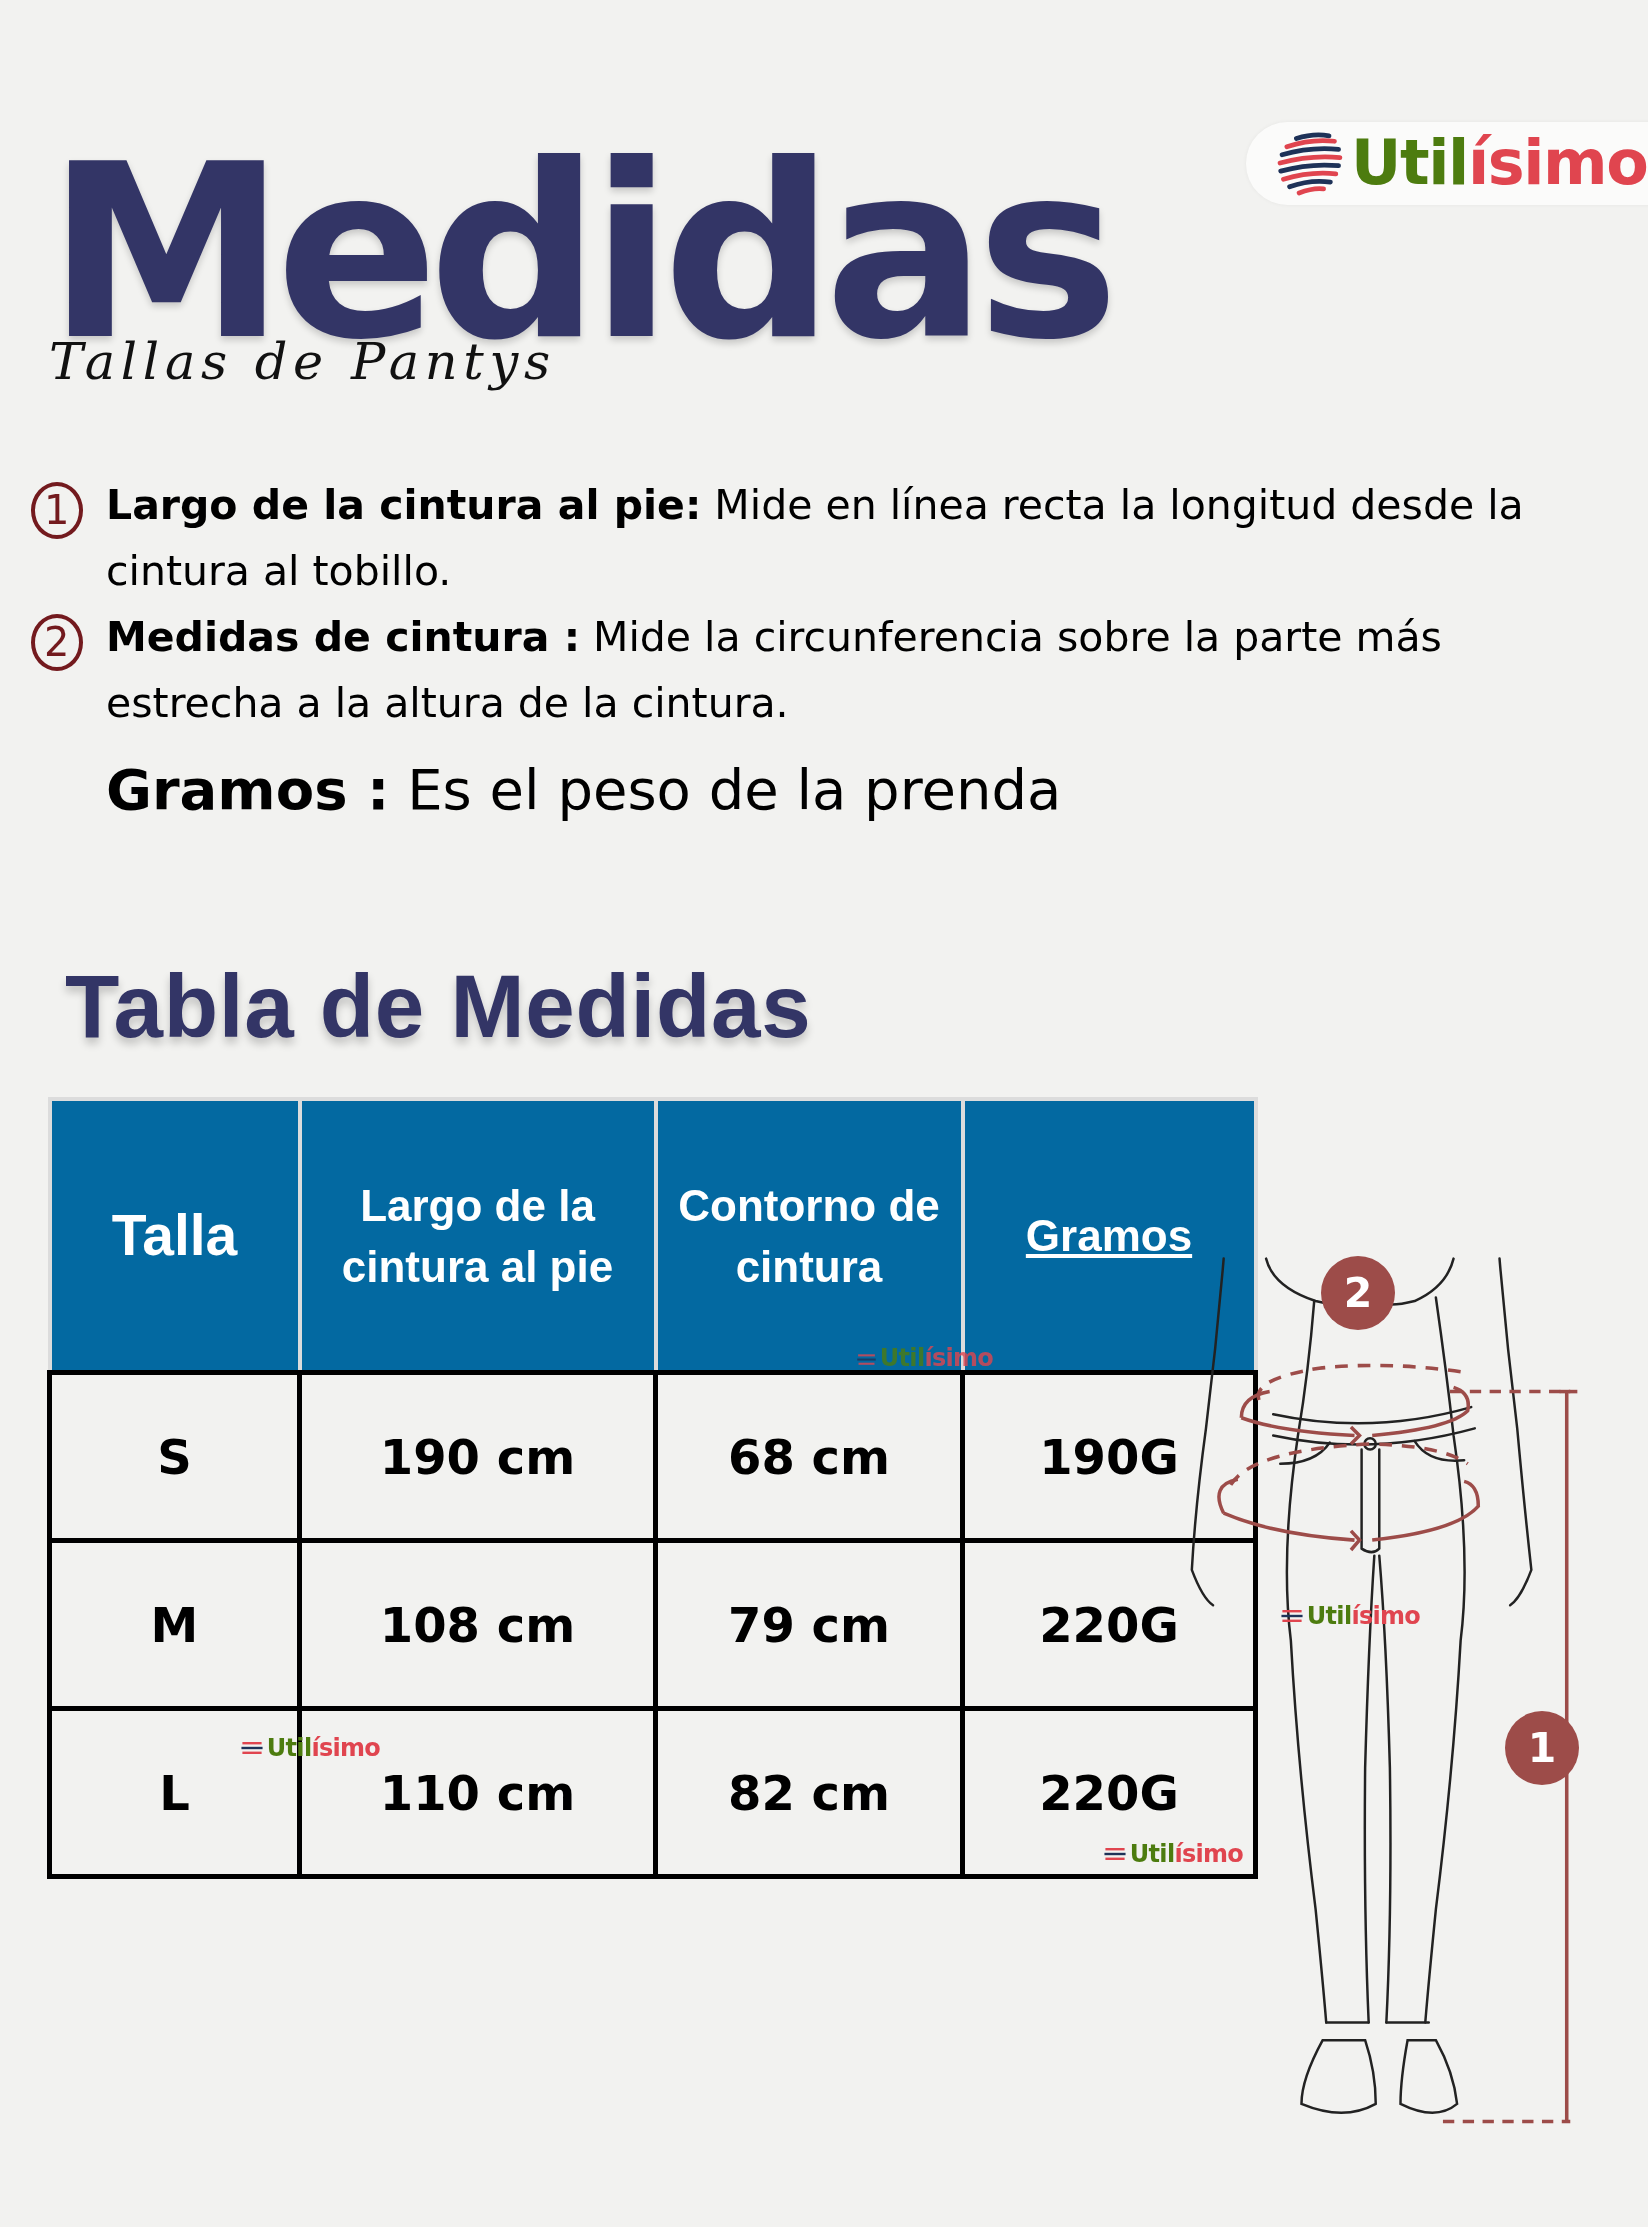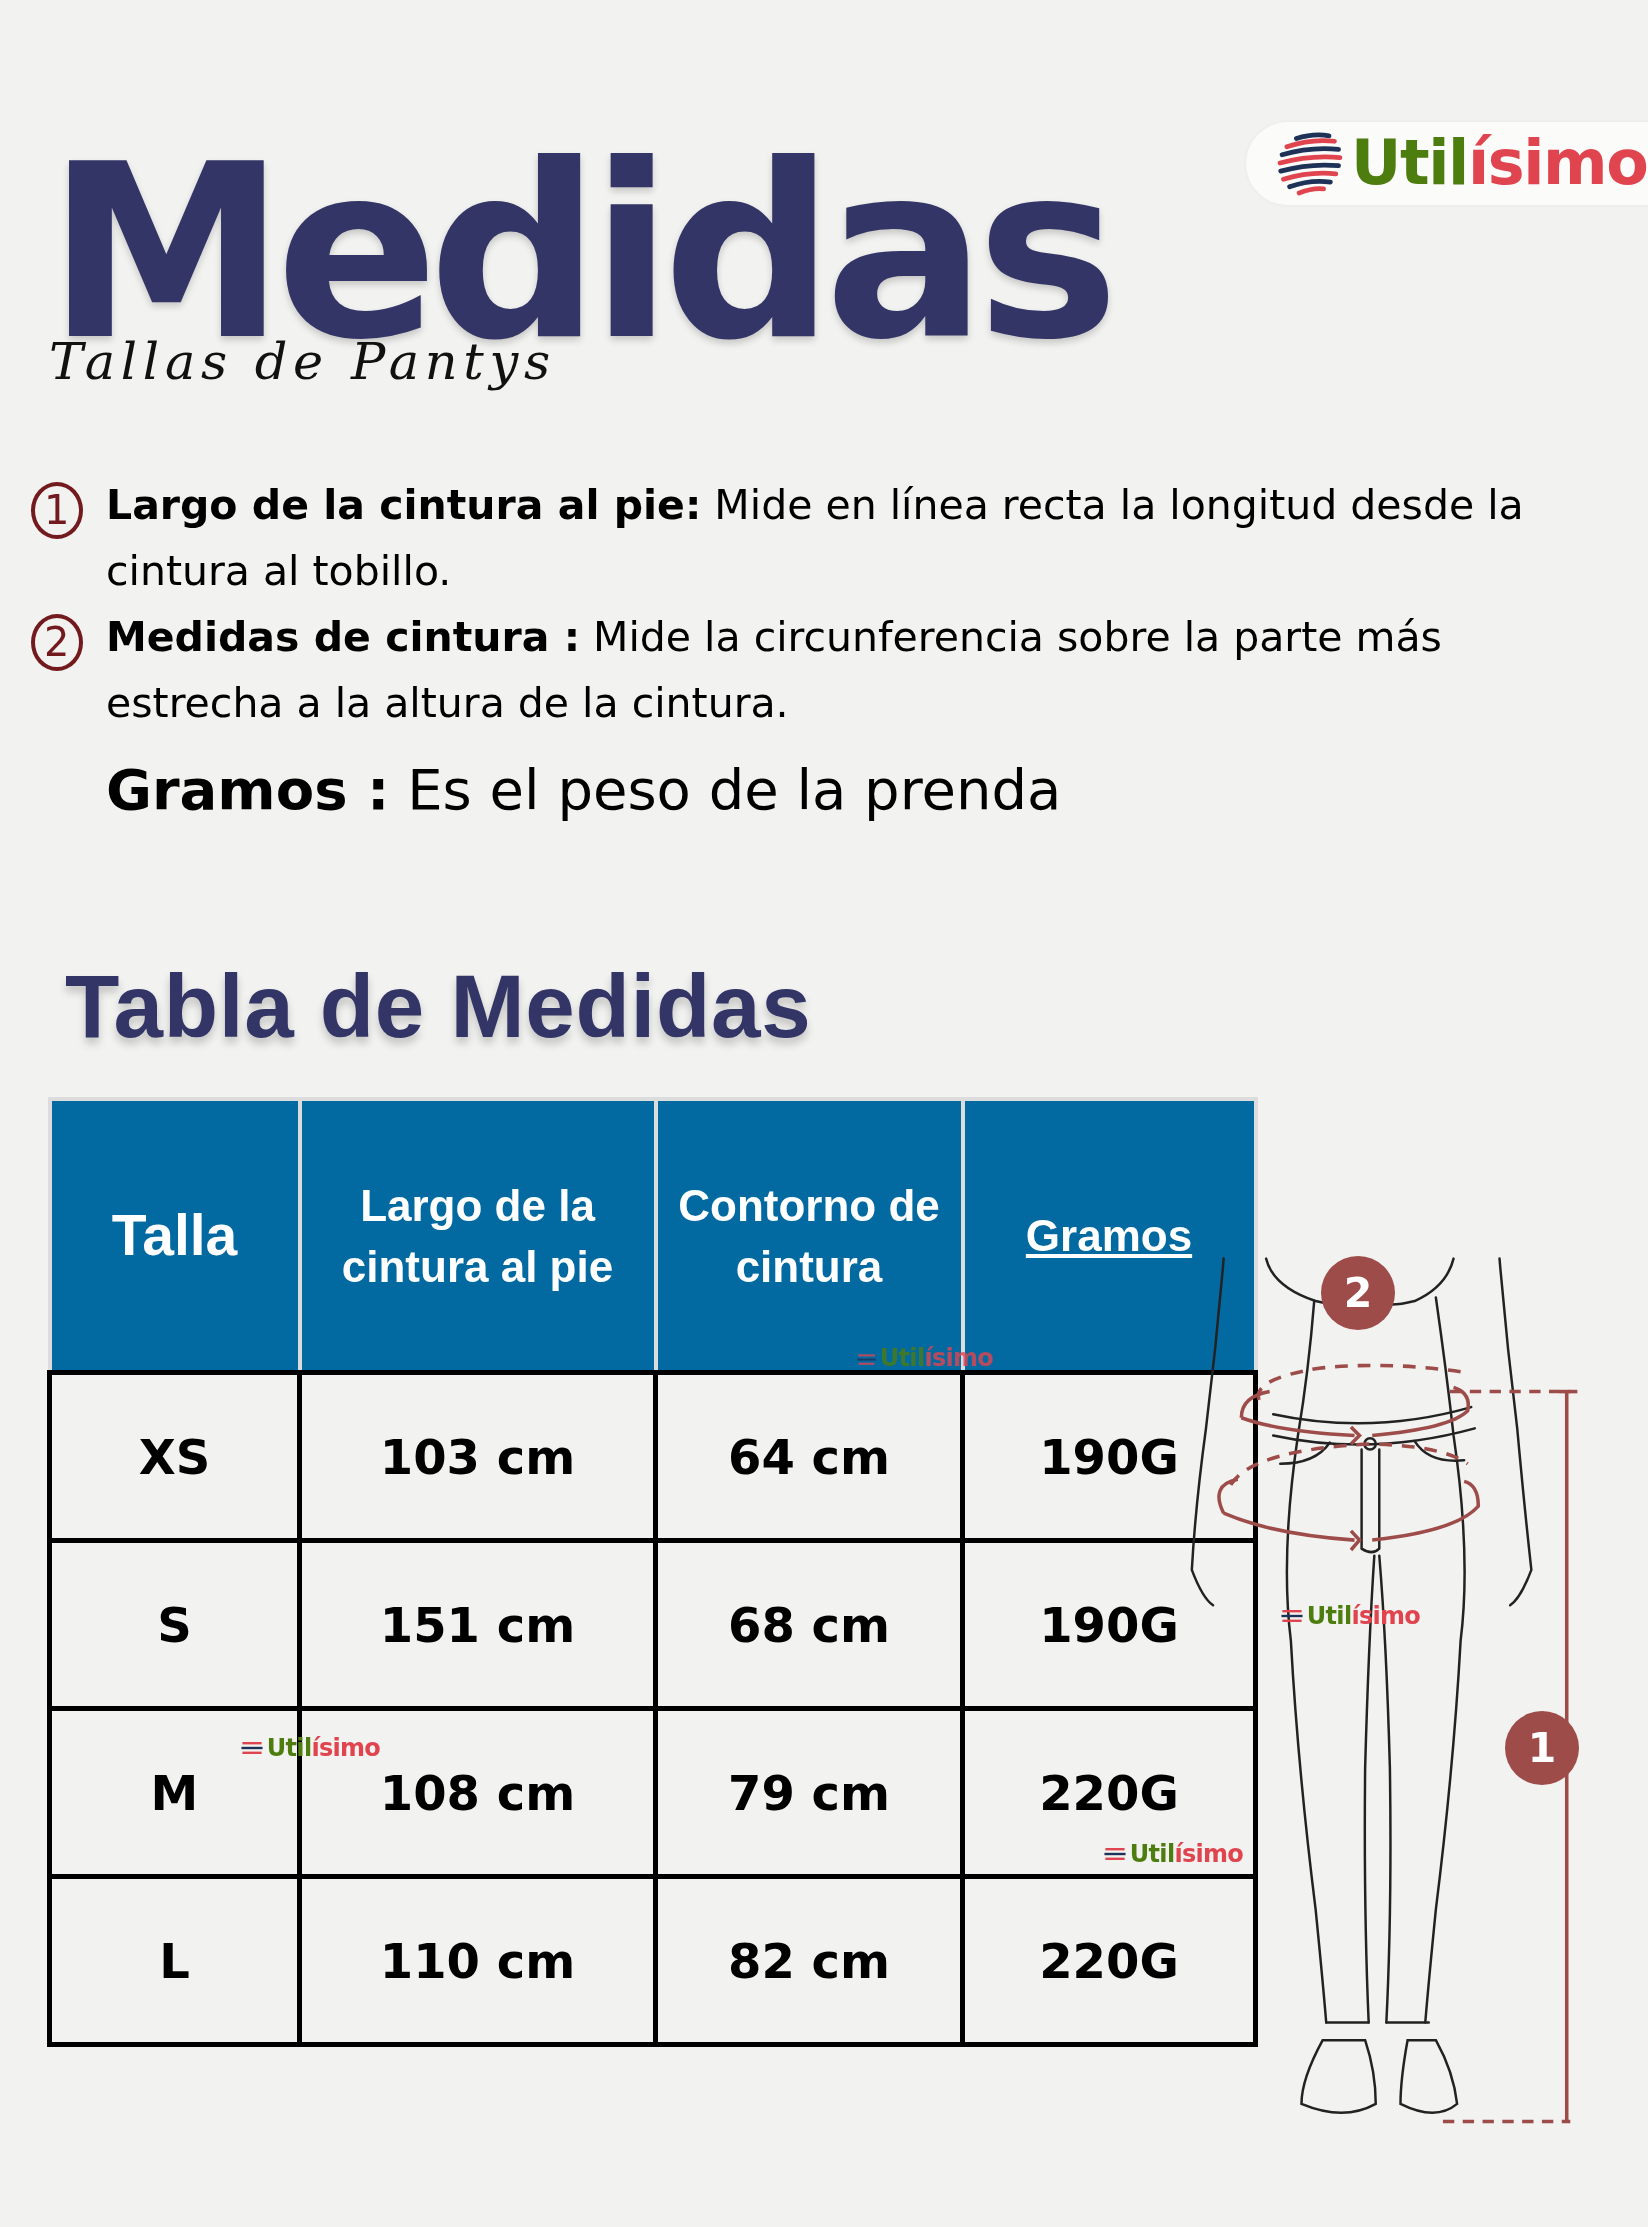--- a/index.html
+++ b/index.html
@@ -141,28 +141,22 @@
   <thead>
     <tr>
       <th class="col1 talla-h">Talla</th>
       <th class="col2">Largo de la cintura al pie</th>
       <th class="col3">Contorno de cintura</th>
       <th class="col4">Gramos</th>
     </tr>
   </thead>
   <tbody>
     <tr>
-      <td>XS</td>
-      <td>103 cm</td>
-      <td>64 cm</td>
-      <td>190G</td>
-    </tr>
-    <tr>
       <td>S</td>
-      <td>151 cm</td>
+      <td>190 cm</td>
       <td>68 cm</td>
       <td>190G</td>
     </tr>
     <tr>
       <td>M</td>
       <td>108 cm</td>
       <td>79 cm</td>
       <td>220G</td>
     </tr>
     <tr>

